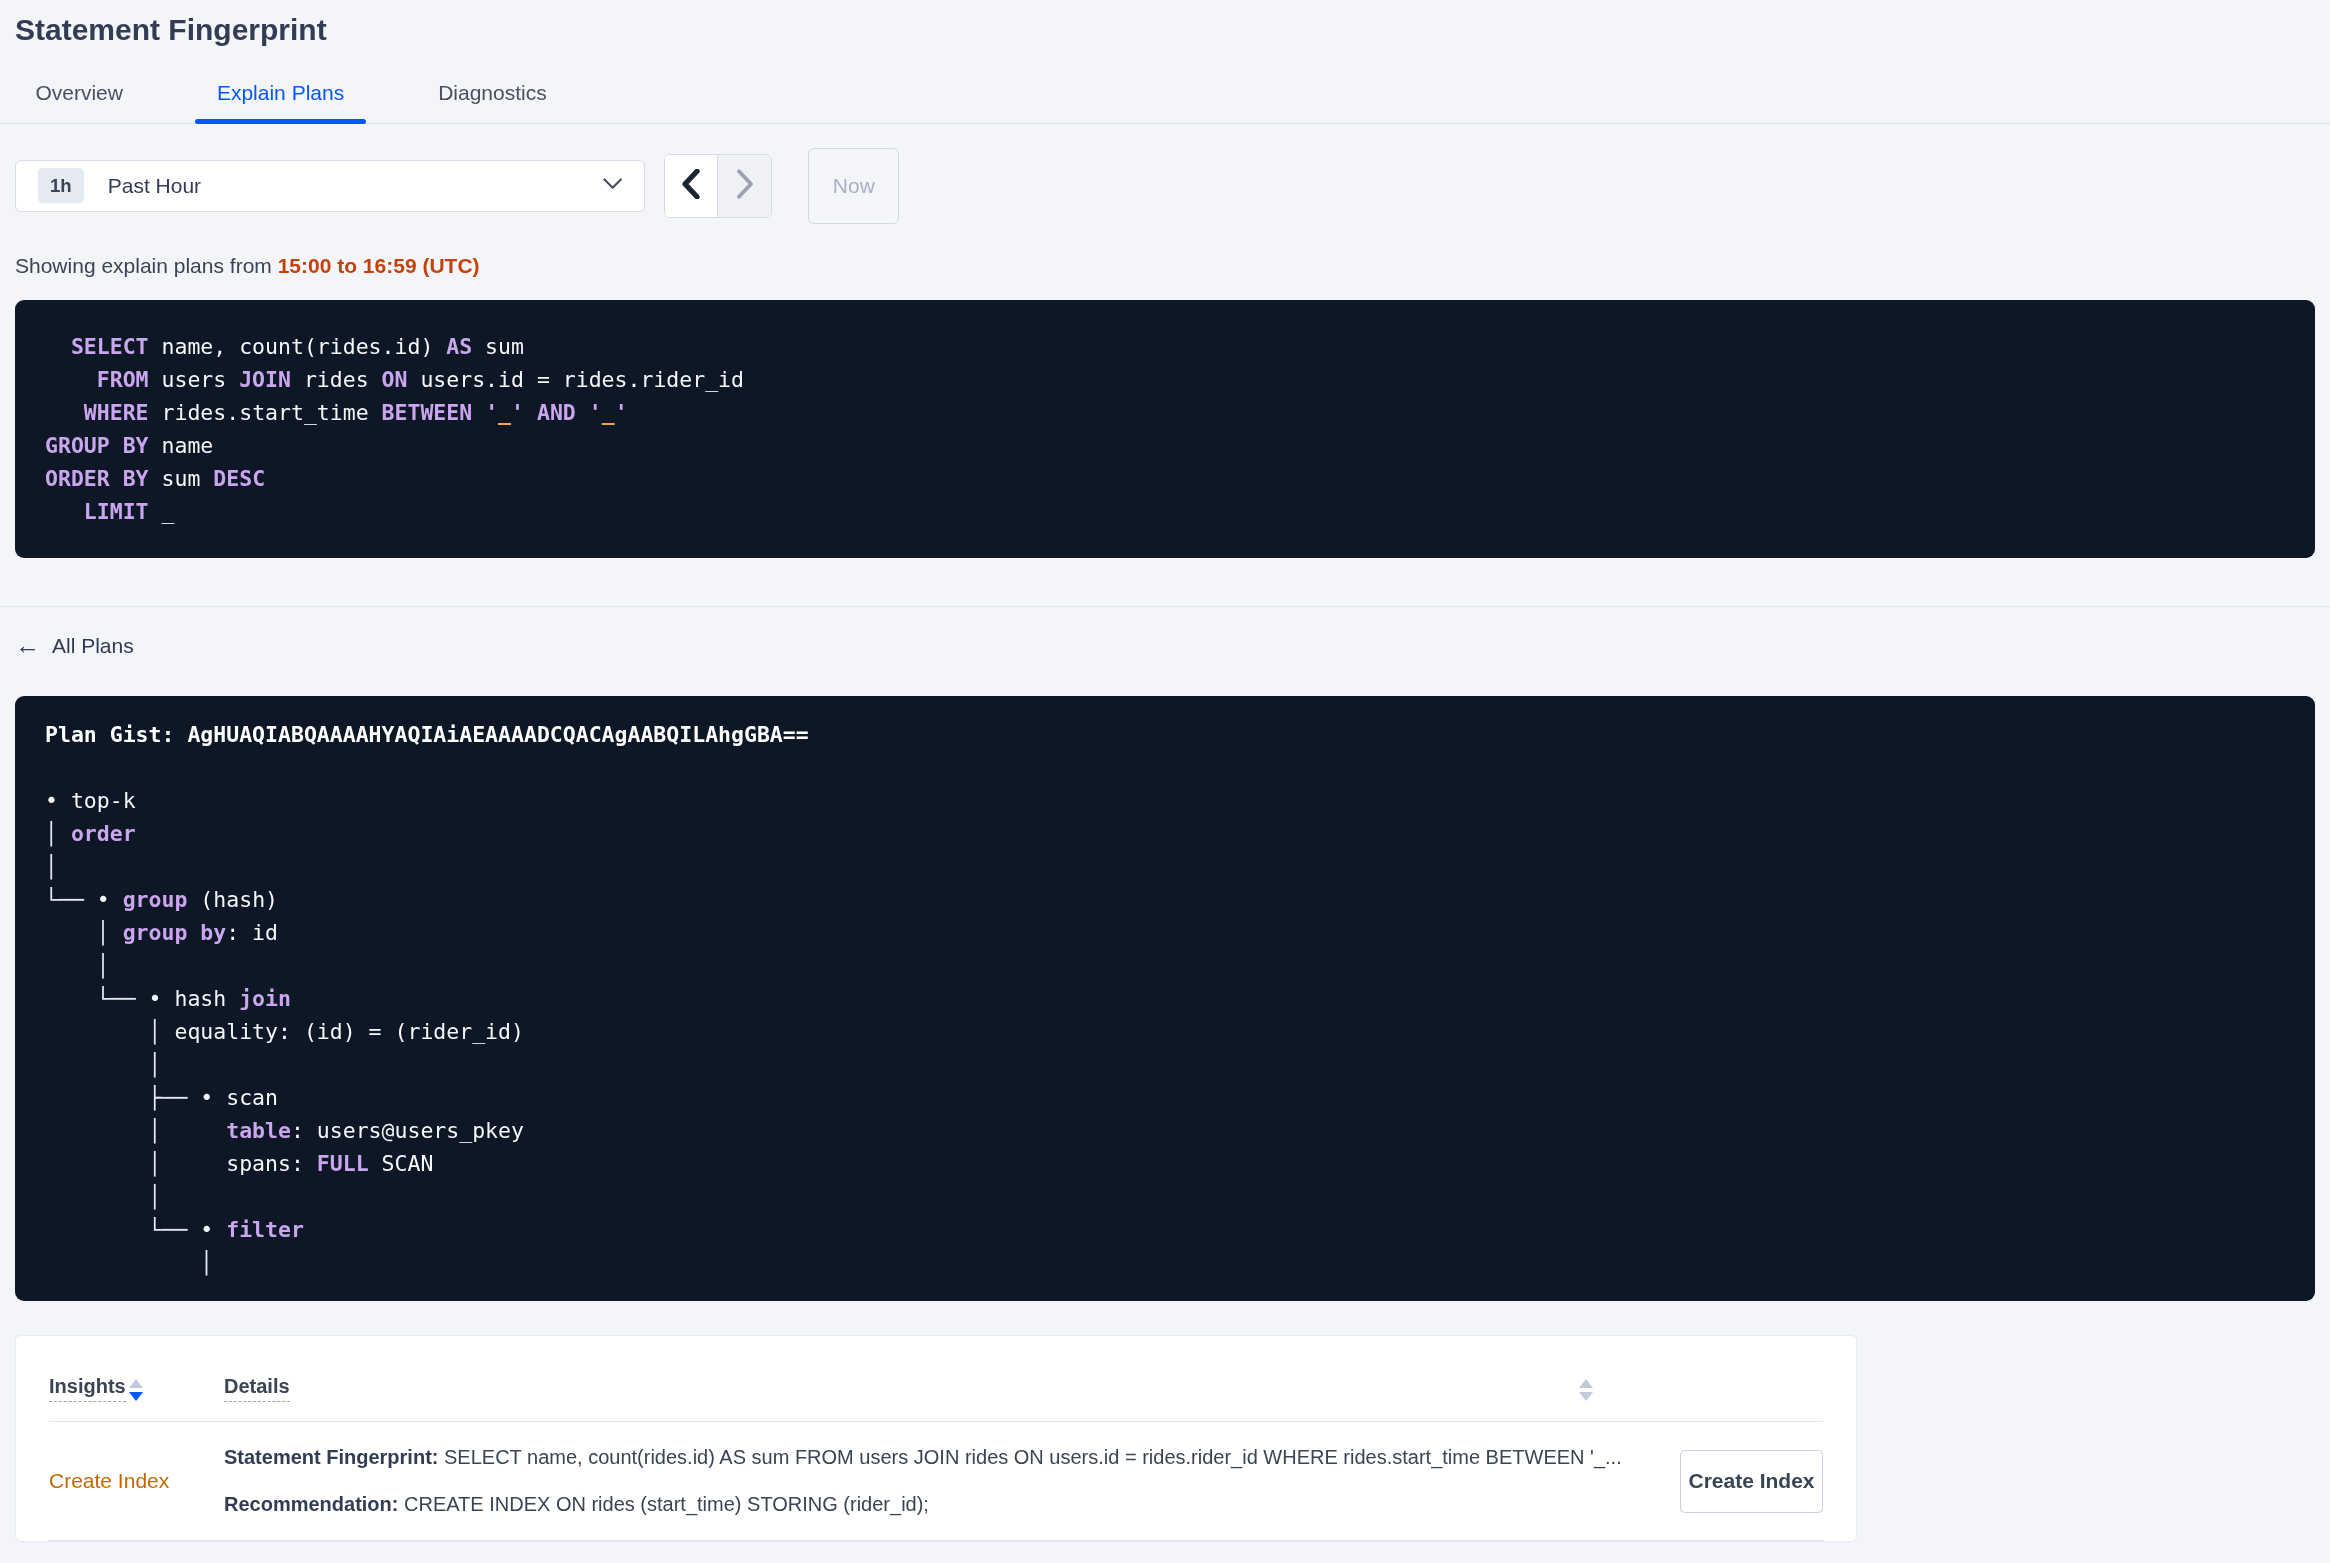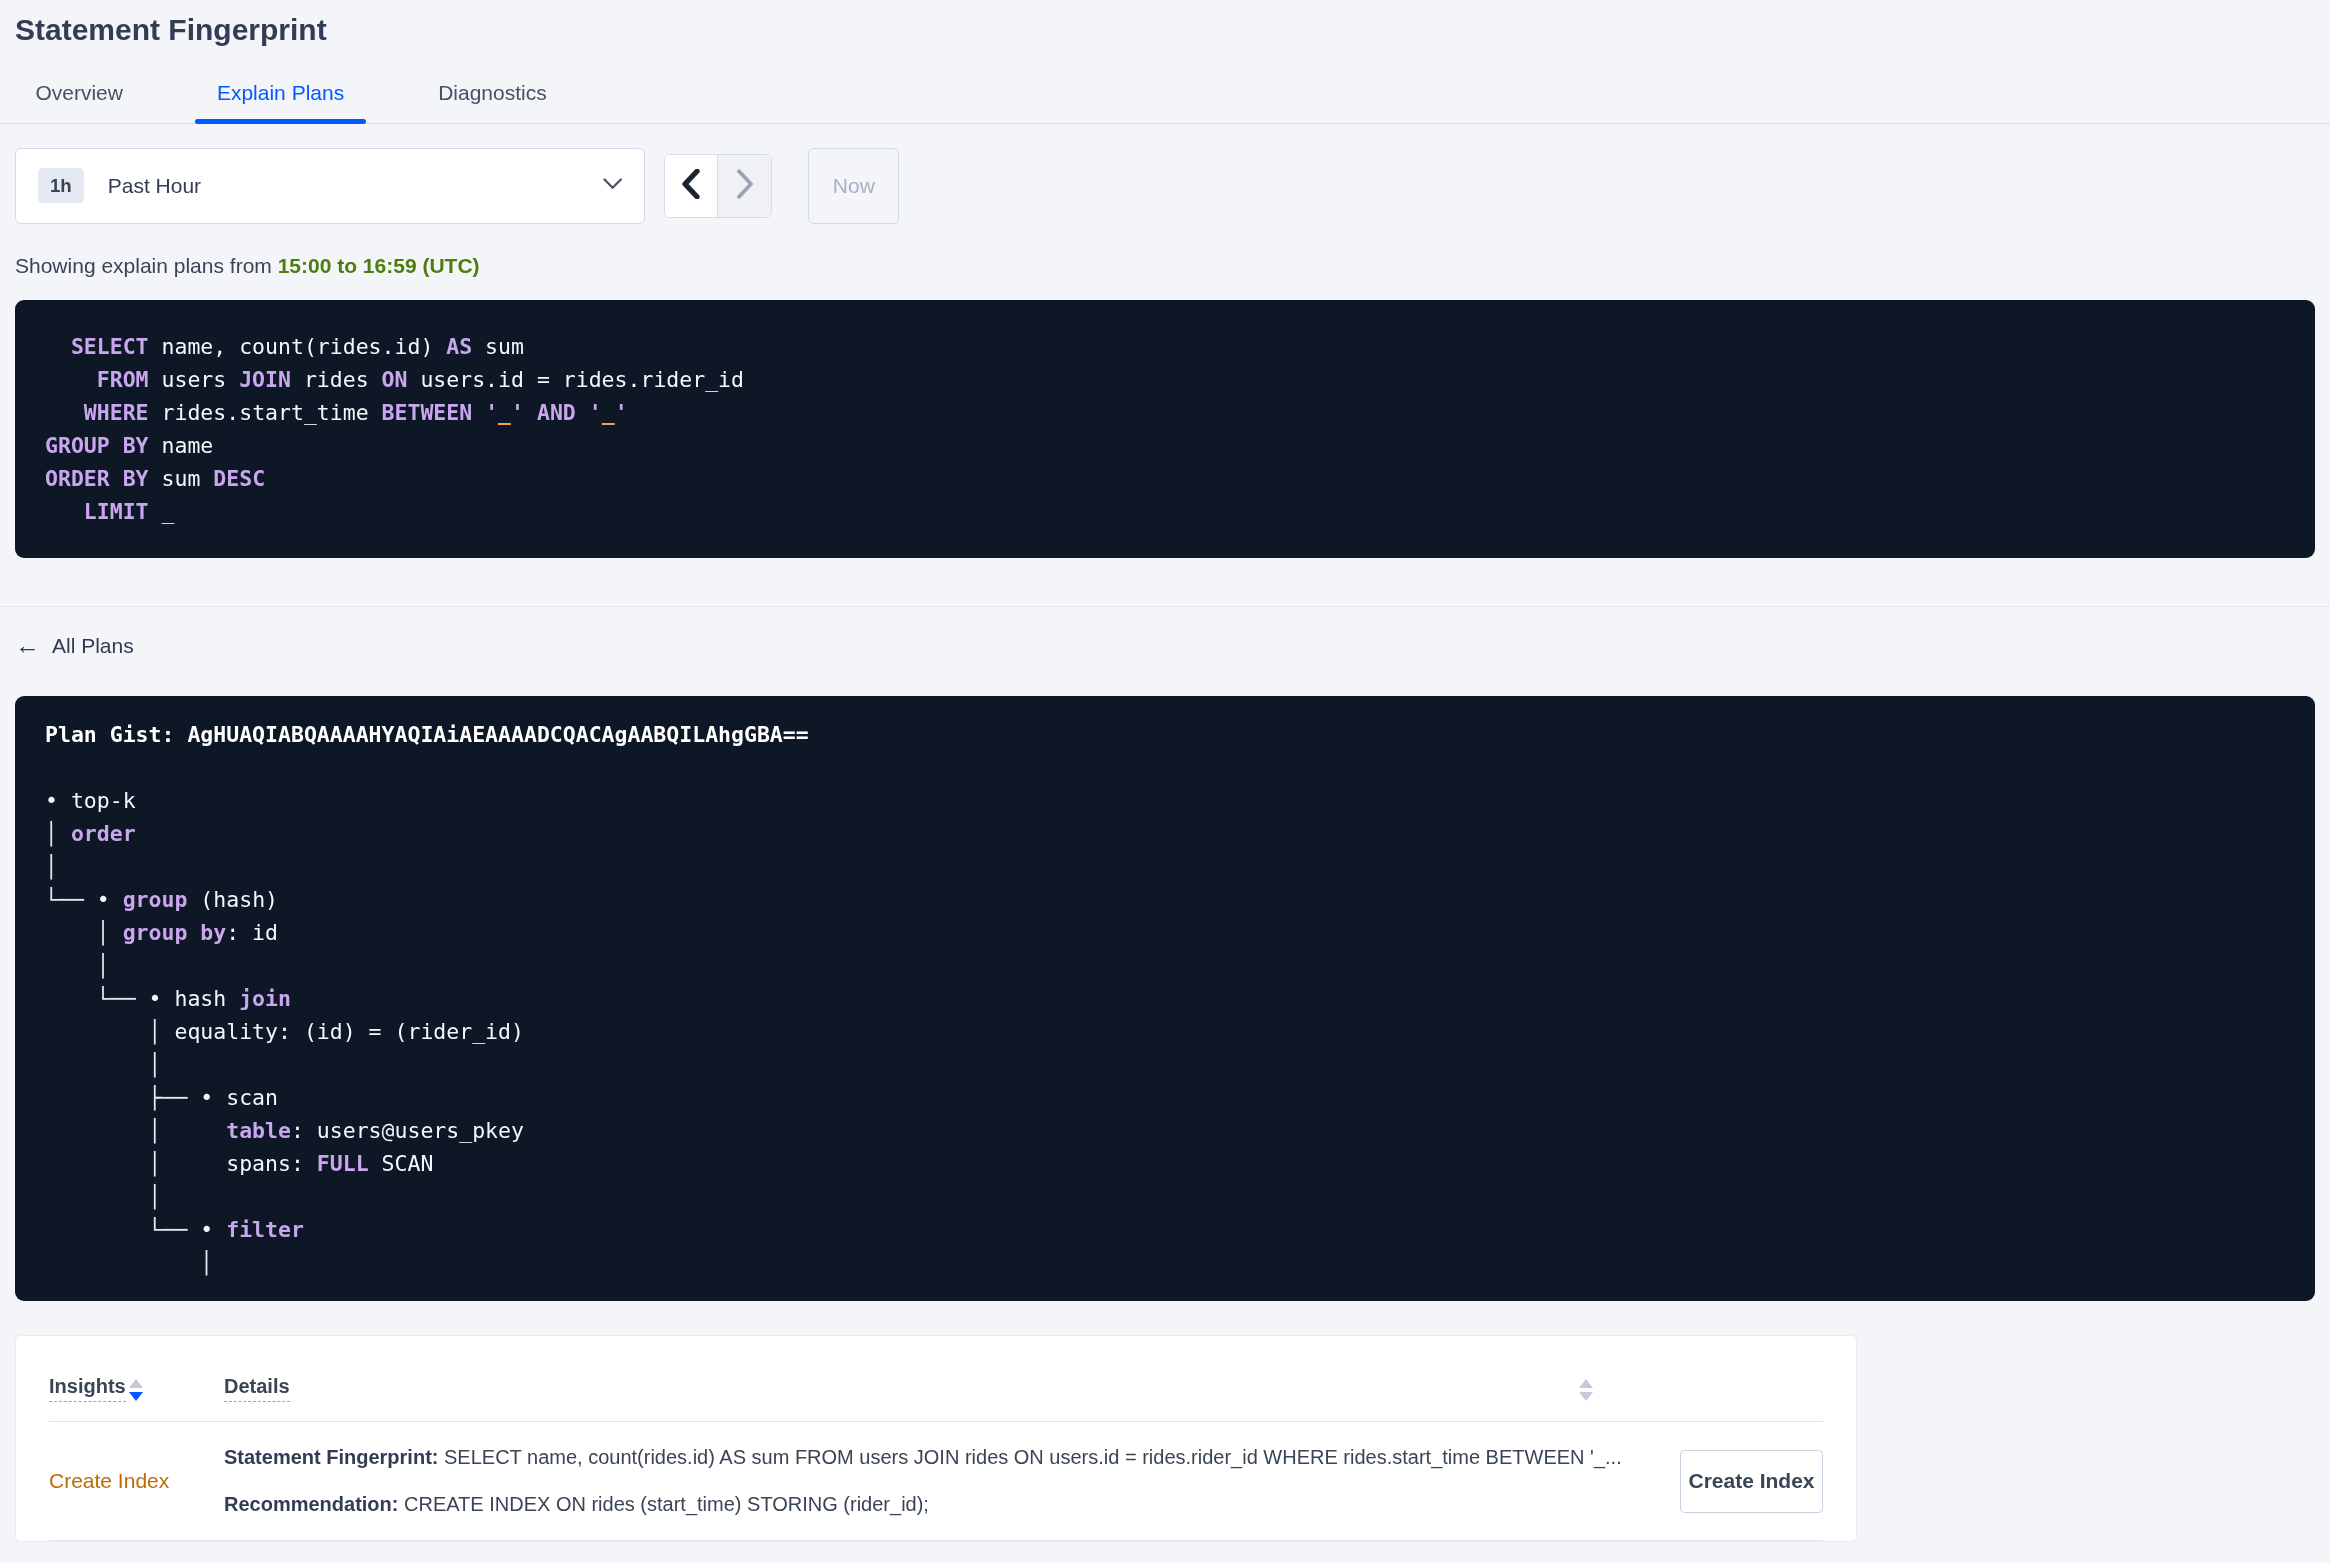--- a/index.html
+++ b/index.html
@@ -32,21 +32,21 @@
   }
   .tab.active { color:#0458ff; }
   .tab.active::after {
     content:""; position:absolute; left:0; right:0; bottom:-1.5px;
     height:5.2px; background:#0458ff; border-radius:3.7px;
   }
 
   
   .toolbar { display:flex; align-items:center; margin-top:24px; }
   .time-dropdown {
-    width:630px; height:76px; background:#ffffff;
+    width:630px; height:52px; background:#ffffff;
     border:1.5px solid #d6dbe7; border-radius:6px;
     display:flex; align-items:center; padding:0 22px; cursor:pointer;
   }
   .time-badge {
     background:#e4e9f2; border-radius:4.5px; padding:6.7px 12px;
     font-size:18.6px; font-weight:700; color:#394455;
   }
   .time-label { margin-left:24px; font-size:21px; color:#333c55; flex:1; }
   .arrow-group {
     display:flex; margin-left:19.3px; height:64px;
@@ -55,21 +55,21 @@
   .arrow-btn { width:53px; display:flex; align-items:center; justify-content:center; cursor:pointer; }
   .arrow-btn.prev { background:#ffffff; border-right:1.1px solid #d6dbe7; }
   .arrow-btn.next { background:#f0f1f5; }
   .now-btn {
     margin-left:36px; width:91px; height:76px;
     border:1.5px solid #d2d7e4; border-radius:6px; background:transparent;
     font-size:21px; color:#a9b0c4; font-family:"Liberation Sans",sans-serif; cursor:default;
   }
 
   .subtitle { margin-top:30px; font-size:21px; color:#394455; padding-left:15px; }
-  .subtitle b { color:#4d7c0f; }
+  .subtitle b { color:#c2410c; }
 
   
   .code-block {
     margin:22px 15px 0; background:#0e1726; border-radius:9px;
     padding:30px 30px; 
   }
   .code-block.gist { margin-top:38px; padding:22px 30px; }
   .code-line {
     font-family:"DejaVu Sans Mono", monospace;
     font-size:21.5px; line-height:33px; white-space:pre;

